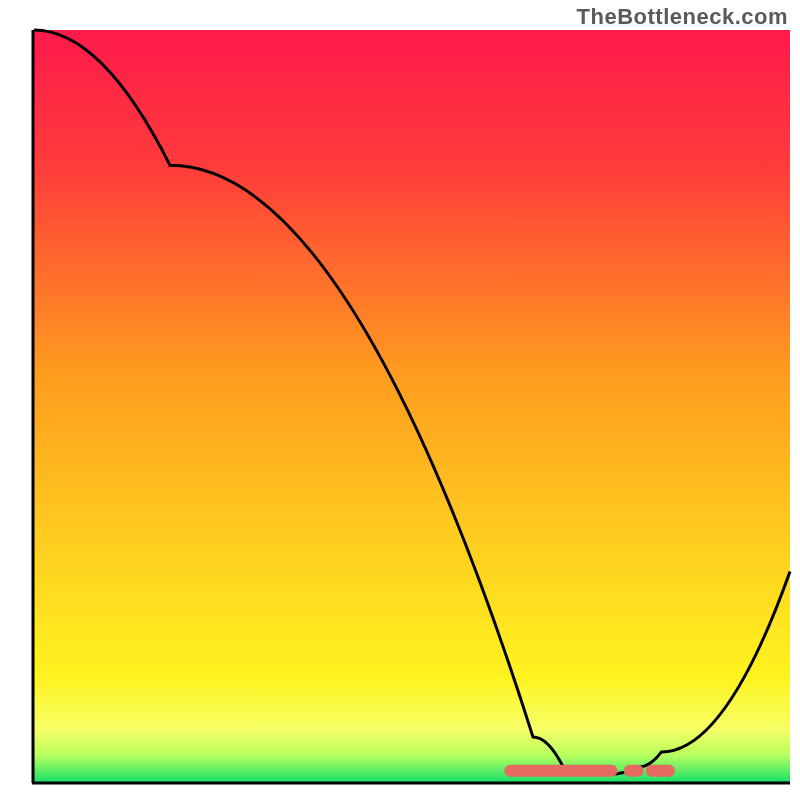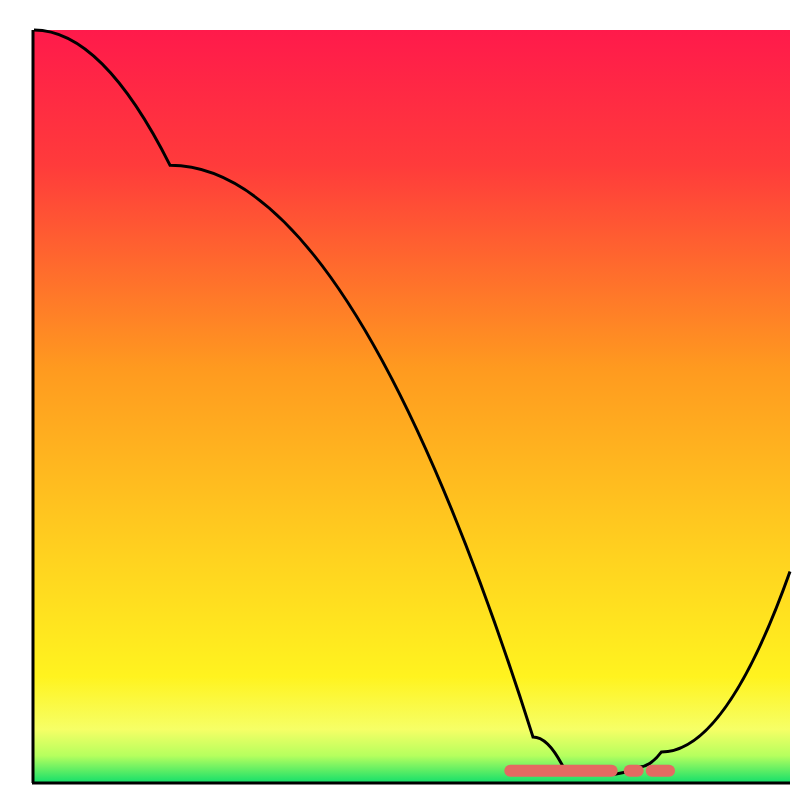--- a/index.html
+++ b/index.html
@@ -27,20 +27,21 @@
     z-index: 10;
   }
   svg {
     display: block;
   }
 </style>
 </head>
 <body>
 
 <div class="frame">
+  <div class="watermark">TheBottleneck.com</div>
 
   <svg id="chart-svg" width="800" height="800" viewBox="0 0 800 800">
     <defs>
       <linearGradient id="bg-grad" x1="0" y1="0" x2="0" y2="1">
           <stop offset="0.00%" stop-color="#ff1a4b"></stop>
           <stop offset="18.00%" stop-color="#ff3b3b"></stop>
           <stop offset="45.00%" stop-color="#ff9a1f"></stop>
           <stop offset="70.00%" stop-color="#ffd21f"></stop>
           <stop offset="86.00%" stop-color="#fff31f"></stop>
           <stop offset="93.00%" stop-color="#f6ff66"></stop>

